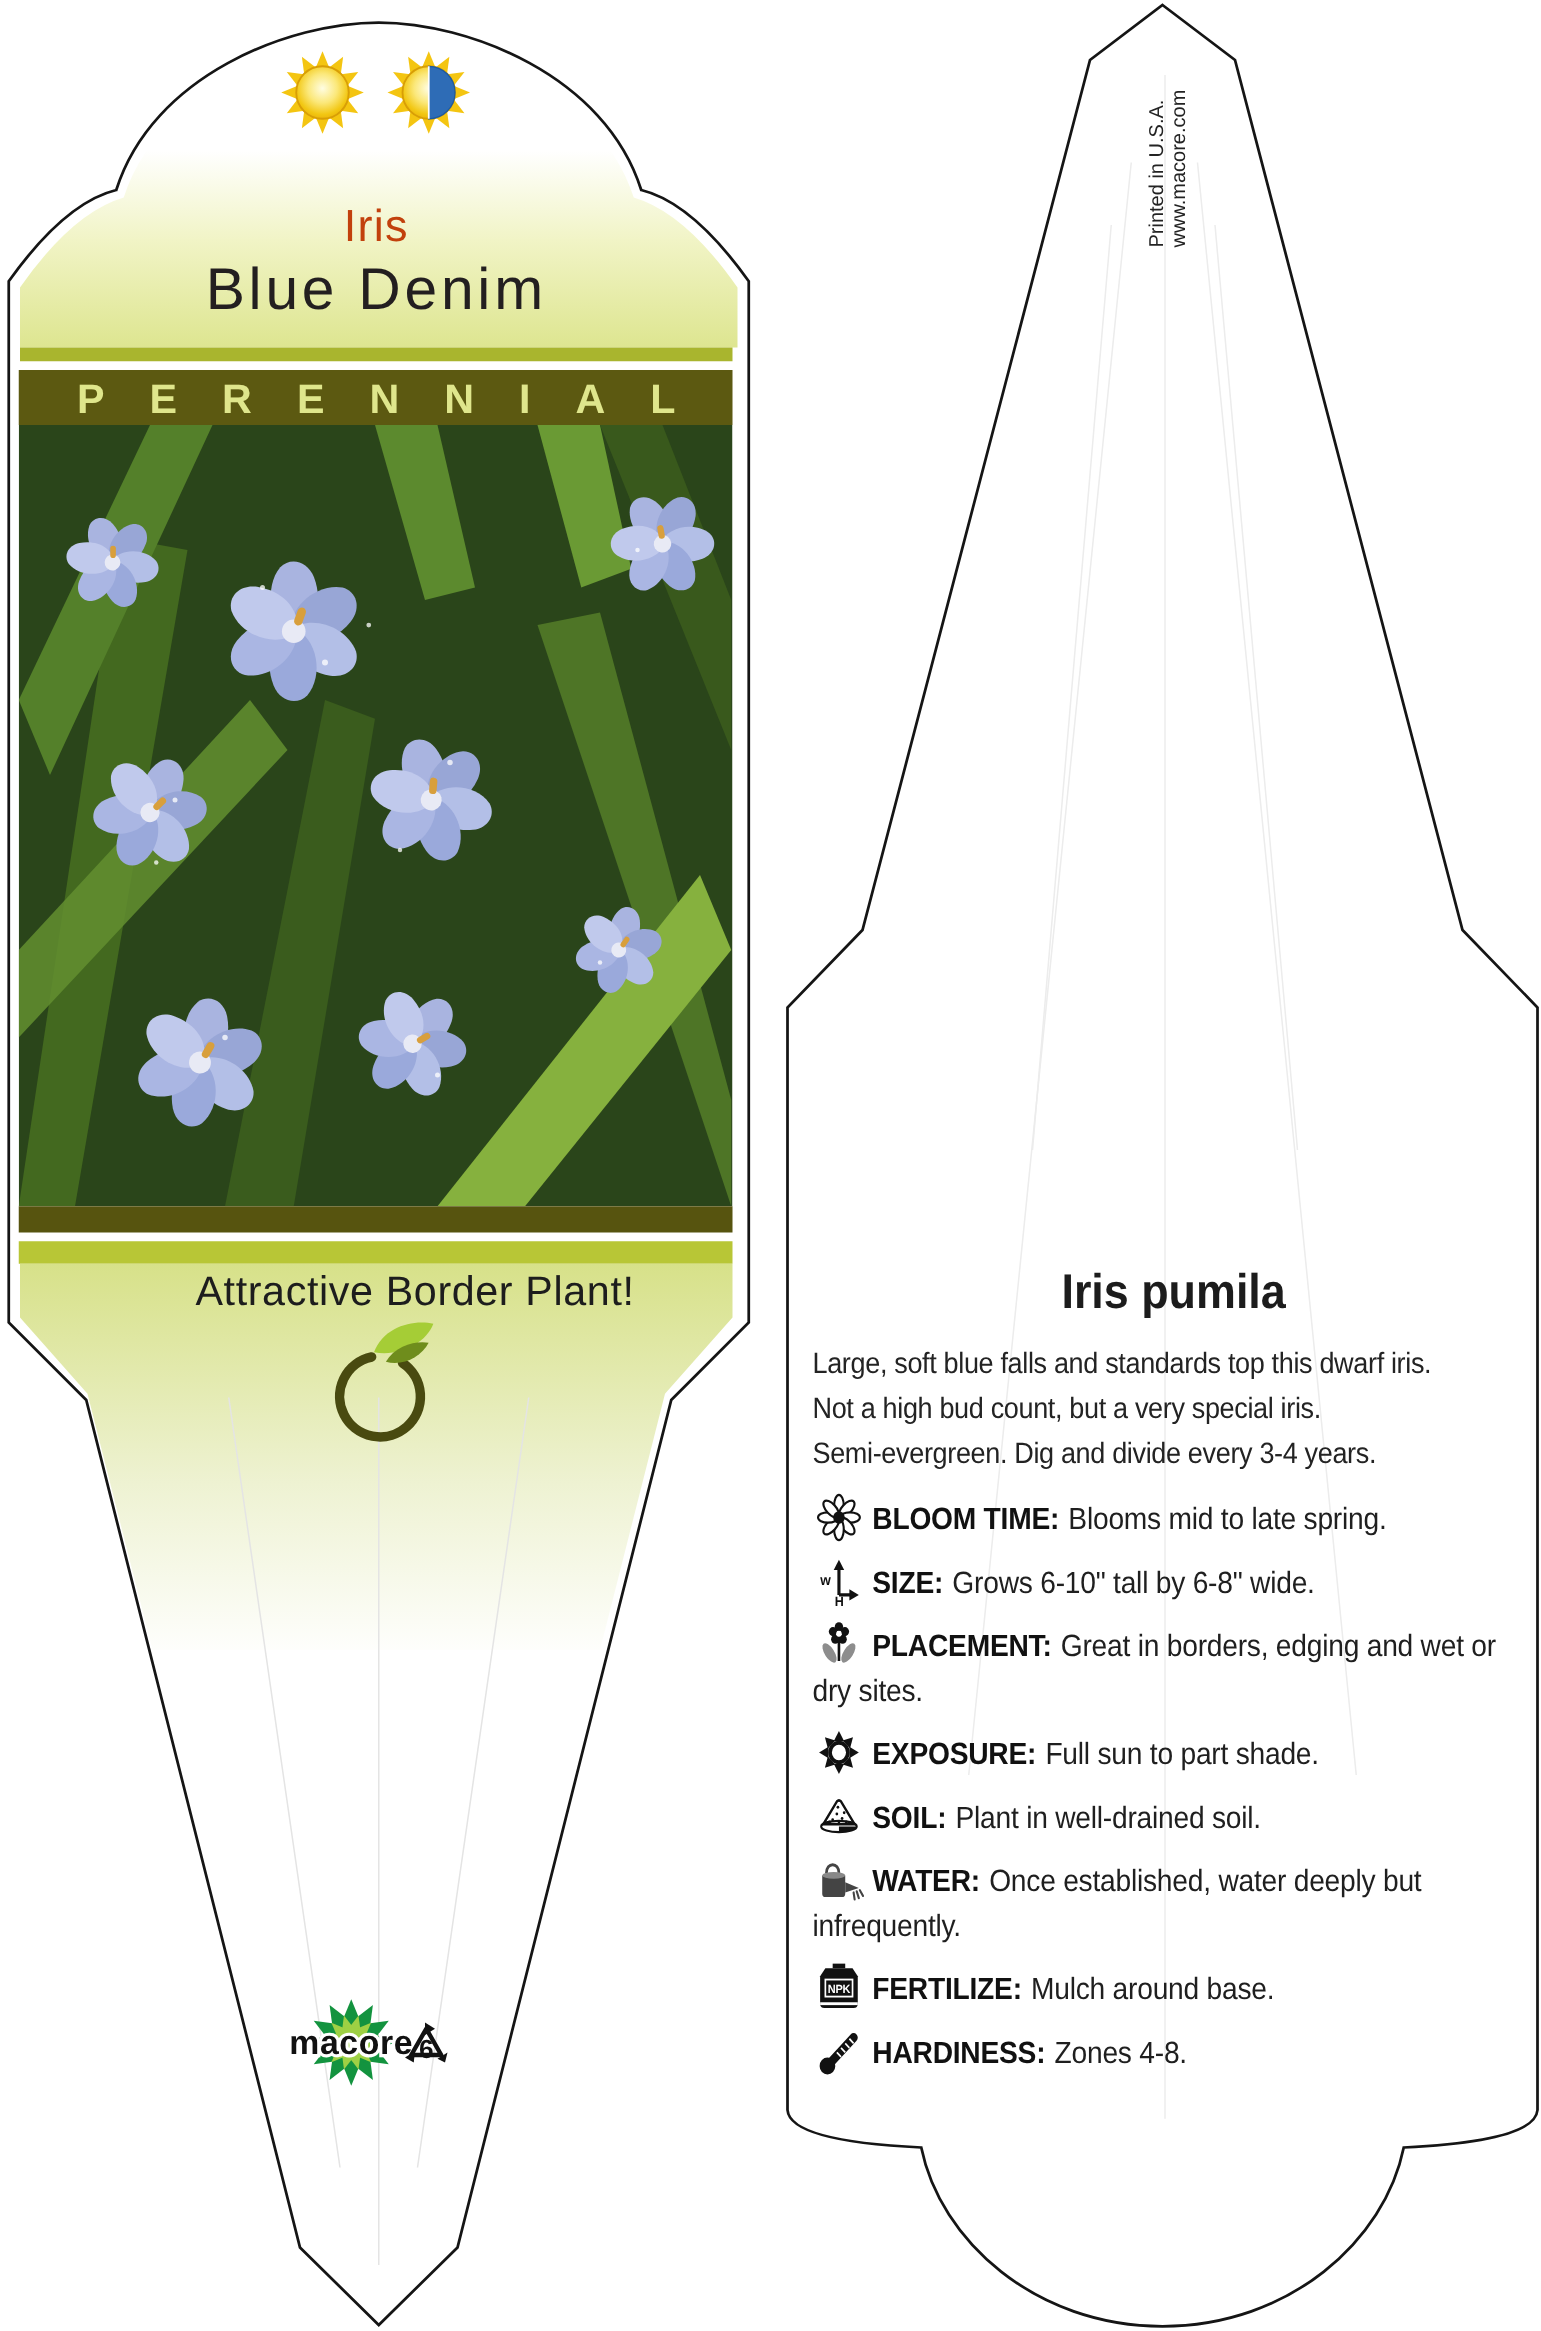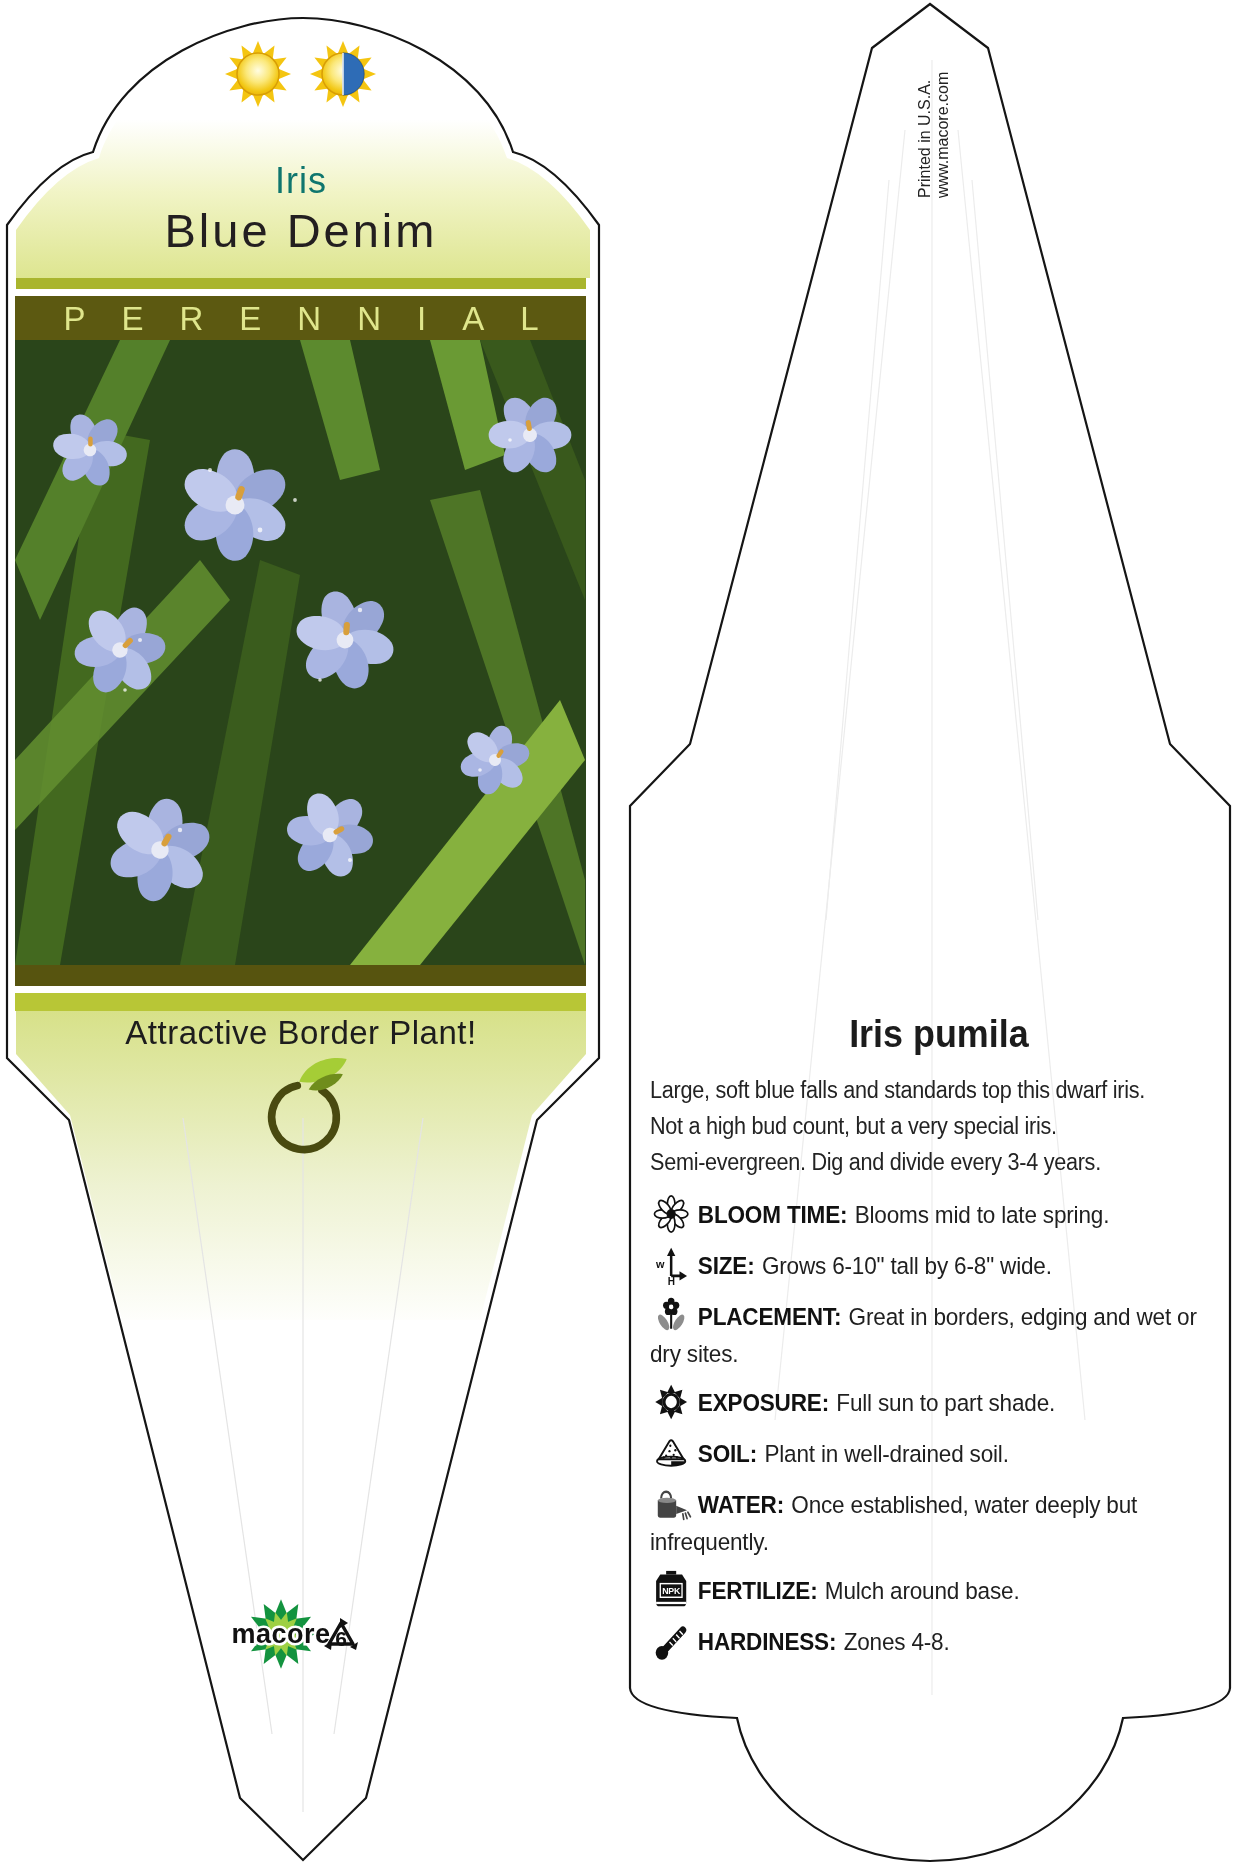--- a/index.html
+++ b/index.html
@@ -1,29 +1,29 @@
 <!DOCTYPE html>
 <html><head>
 <meta charset="utf-8">
 <style>
   html,body{margin:0;padding:0;background:#fff;}
   .stage{position:relative;width:1233px;height:1865px;background:#ffffff;overflow:hidden;
          font-family:"Liberation Sans",sans-serif;}
   .stage svg.layer{position:absolute;left:0;top:0;}
   .abs{position:absolute;}
   
-  .genus{left:16px;top:160px;width:570px;text-align:center;font-size:36px;color:#0f766e;
+  .genus{left:16px;top:160px;width:570px;text-align:center;font-size:36px;color:#c2410c;
          letter-spacing:1px;}
   .variety{left:16px;top:203px;width:570px;text-align:center;font-size:47px;font-weight:normal;
          color:#231f20;letter-spacing:3px;}
   .perennial{left:16px;top:296px;width:570px;height:44px;line-height:45px;text-align:center;
-         font-size:33px;font-weight:normal;color:#dfe68c;letter-spacing:36px;text-indent:36px;
+         font-size:33px;font-weight:bold;color:#dfe68c;letter-spacing:36px;text-indent:36px;
          white-space:nowrap;}
   .tagline{left:16px;top:1014px;width:570px;text-align:center;font-size:33px;color:#1d1d1d;
-         letter-spacing:0.5px;}
+         letter-spacing:0.5px;padding-left:31px;}
   
   .back-content{left:650px;top:1012px;width:628px;color:#232323;
          transform:scaleX(0.92);transform-origin:left top;}
   .back-title{font-size:39px;font-weight:bold;text-align:center;margin:0 0 16px 0;color:#1c1c1c;}
   .desc{font-size:23.5px;line-height:36px;letter-spacing:-0.3px;white-space:nowrap;}
   .care-list{margin-top:14px;}
   .care-item{font-size:24.5px;line-height:35px;margin:11px 0;letter-spacing:-0.2px;}
   .care-item .ci{display:inline-block;width:46px;height:40px;vertical-align:-11px;margin-right:6px;}
   .care-item .cl{font-weight:bold;margin-right:8px;color:#111;}
   .care-item .cv{color:#1f1f1f;}

